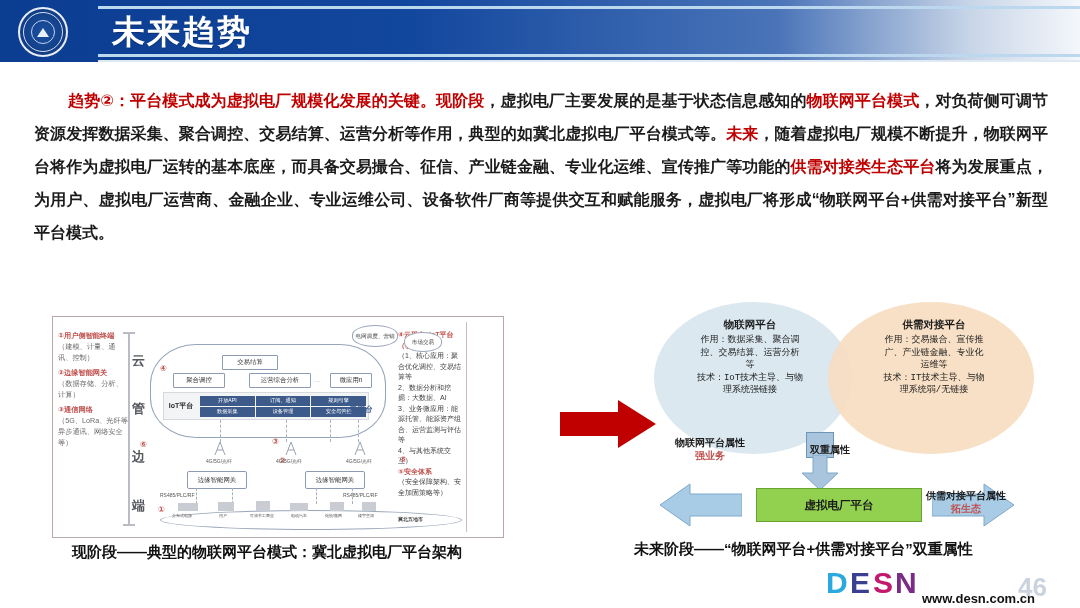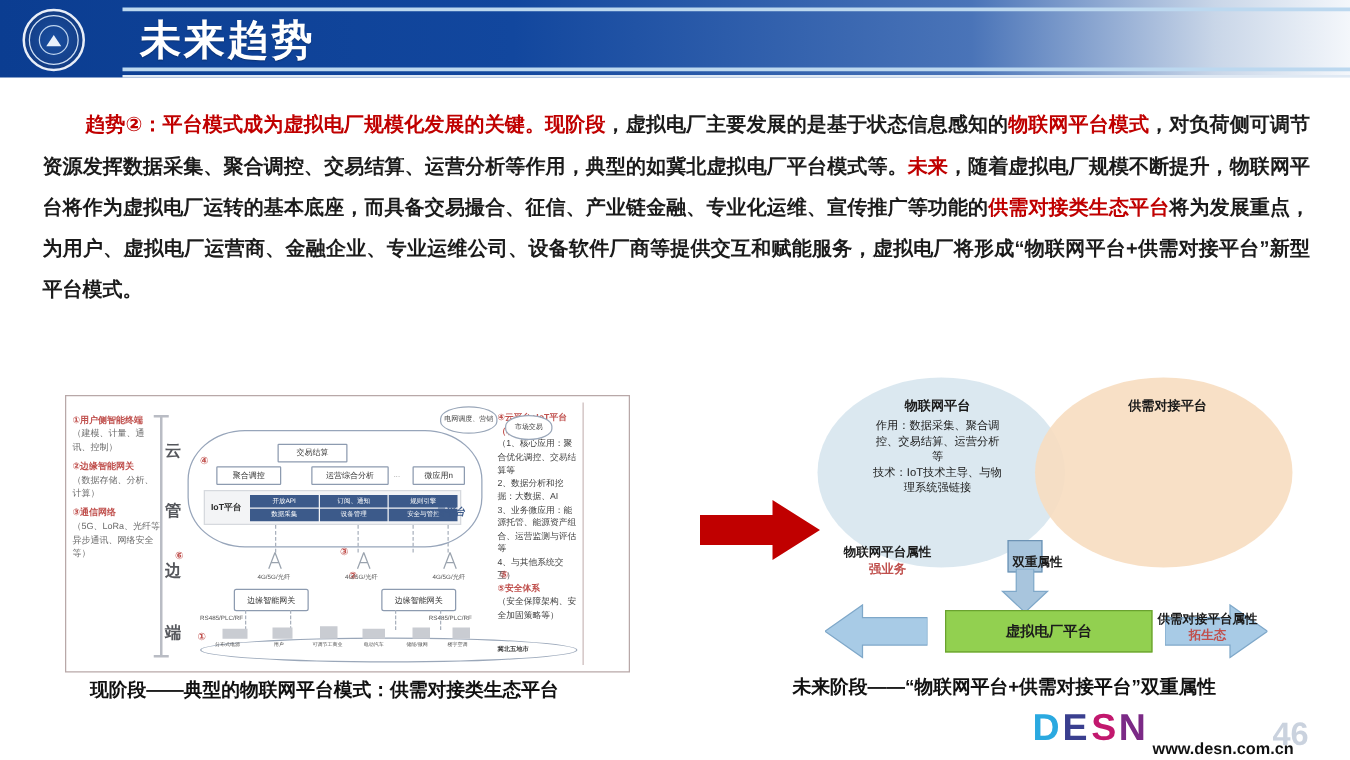--- a/index.html
+++ b/index.html
@@ -121,21 +121,21 @@
   .redarrow{position:absolute;left:560px;top:398px;width:96px;height:52px;}
   
   .venn-blue{
     position:absolute;left:654px;top:302px;width:198px;height:152px;border-radius:50%;
     background:#d9e7ef;opacity:.95;
   }
   .venn-orange{
     position:absolute;left:828px;top:302px;width:206px;height:152px;border-radius:50%;
     background:#f7ddc0;opacity:.9;
   }
-  .venn-txt{position:absolute;text-align:center;color:#1b1b1b;}
+  .venn-txt{position:absolute;text-align:center;color:#1b1b1b;font-family:Liberation Mono, monospace;}
   .venn-title{font-size:10.5px;font-weight:bold;margin-bottom:2px;}
   .venn-body{font-size:9px;line-height:12.5px;}
   .dual-box{
     position:absolute;left:806px;top:432px;width:28px;height:26px;
     background:#a8c5dd;border:1px solid #6d93b5;box-sizing:border-box;
   }
   .dual-lab{
     position:absolute;left:800px;top:443px;width:60px;text-align:center;
     font-size:10px;font-weight:bold;color:#1b1b1b;
   }
@@ -288,21 +288,21 @@
 <div class="icon-gray" style="left:290px;top:503px;width:18px;height:8px;"></div>
 <div class="icon-gray" style="left:330px;top:502px;width:14px;height:9px;"></div>
 <div class="icon-gray" style="left:362px;top:502px;width:14px;height:9px;"></div>
 <div class="tiny" style="left:172px;top:513px;font-size:4px;">分布式电源</div>
 <div class="tiny" style="left:219px;top:513px;font-size:4px;">用户</div>
 <div class="tiny" style="left:250px;top:513px;font-size:4px;">可调节工商业</div>
 <div class="tiny" style="left:291px;top:513px;font-size:4px;">电动汽车</div>
 <div class="tiny" style="left:325px;top:513px;font-size:4px;">储能/微网</div>
 <div class="tiny" style="left:358px;top:513px;font-size:4px;">楼宇空调</div>
 
-<div class="cap cap-left">现阶段——典型的物联网平台模式：供需对接类生态平台</div>
+<div class="cap cap-left">现阶段——典型的物联网平台模式：冀北虚拟电厂平台架构</div>
 
 <svg class="redarrow" viewBox="0 0 96 52">
   <polygon points="0,14 58,14 58,2 96,26 58,50 58,38 0,38" fill="#c00000"></polygon>
 </svg>
 
 <div class="venn-blue"></div>
 <div class="venn-orange"></div>
 
 <div class="venn-txt" style="left:664px;top:318px;width:172px;">
   <div class="venn-title">物联网平台</div>
@@ -310,20 +310,27 @@
     <div>作用：数据采集、聚合调</div>
     <div>控、交易结算、运营分析</div>
     <div>等</div>
     <div>技术：IoT技术主导、与物</div>
     <div>理系统强链接</div>
   </div>
 </div>
 
 <div class="venn-txt" style="left:846px;top:318px;width:176px;">
   <div class="venn-title">供需对接平台</div>
+  <div class="venn-body">
+    <div>作用：交易撮合、宣传推</div>
+    <div>广、产业链金融、专业化</div>
+    <div>运维等</div>
+    <div>技术：IT技术主导、与物</div>
+    <div>理系统弱/无链接</div>
+  </div>
 </div>
 
 <div class="dual-box"></div>
 <div class="dual-lab">双重属性</div>
 
 <svg style="position:absolute;left:800px;top:455px;" width="40" height="36">
   <polygon points="13,0 27,0 27,18 38,18 20,35 2,18 13,18" fill="#a8c5dd" stroke="#7fa8c9" stroke-width="1"></polygon>
 </svg>
 
 <svg style="position:absolute;left:660px;top:483px;" width="82" height="44">

